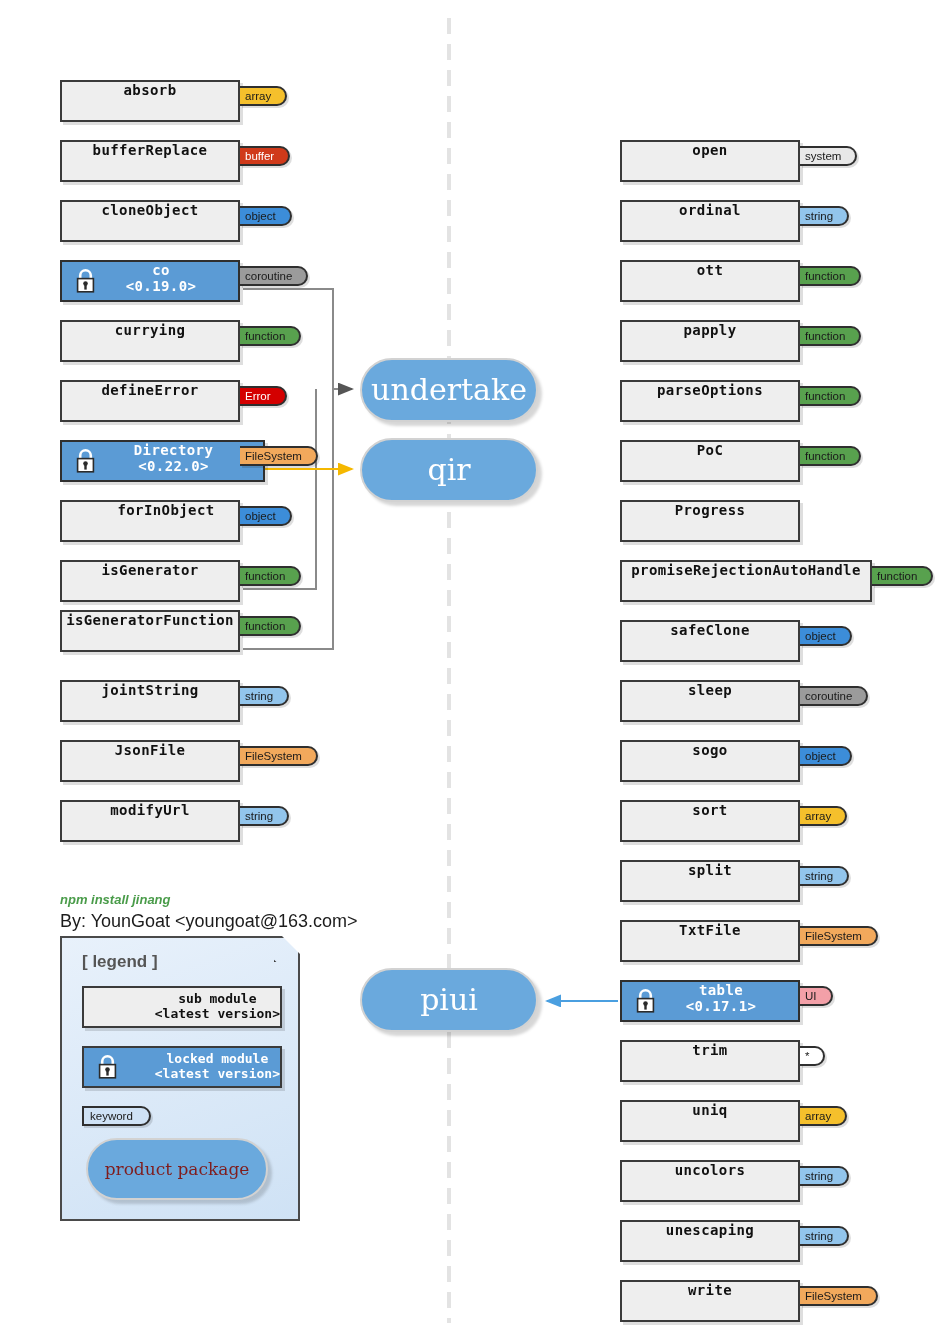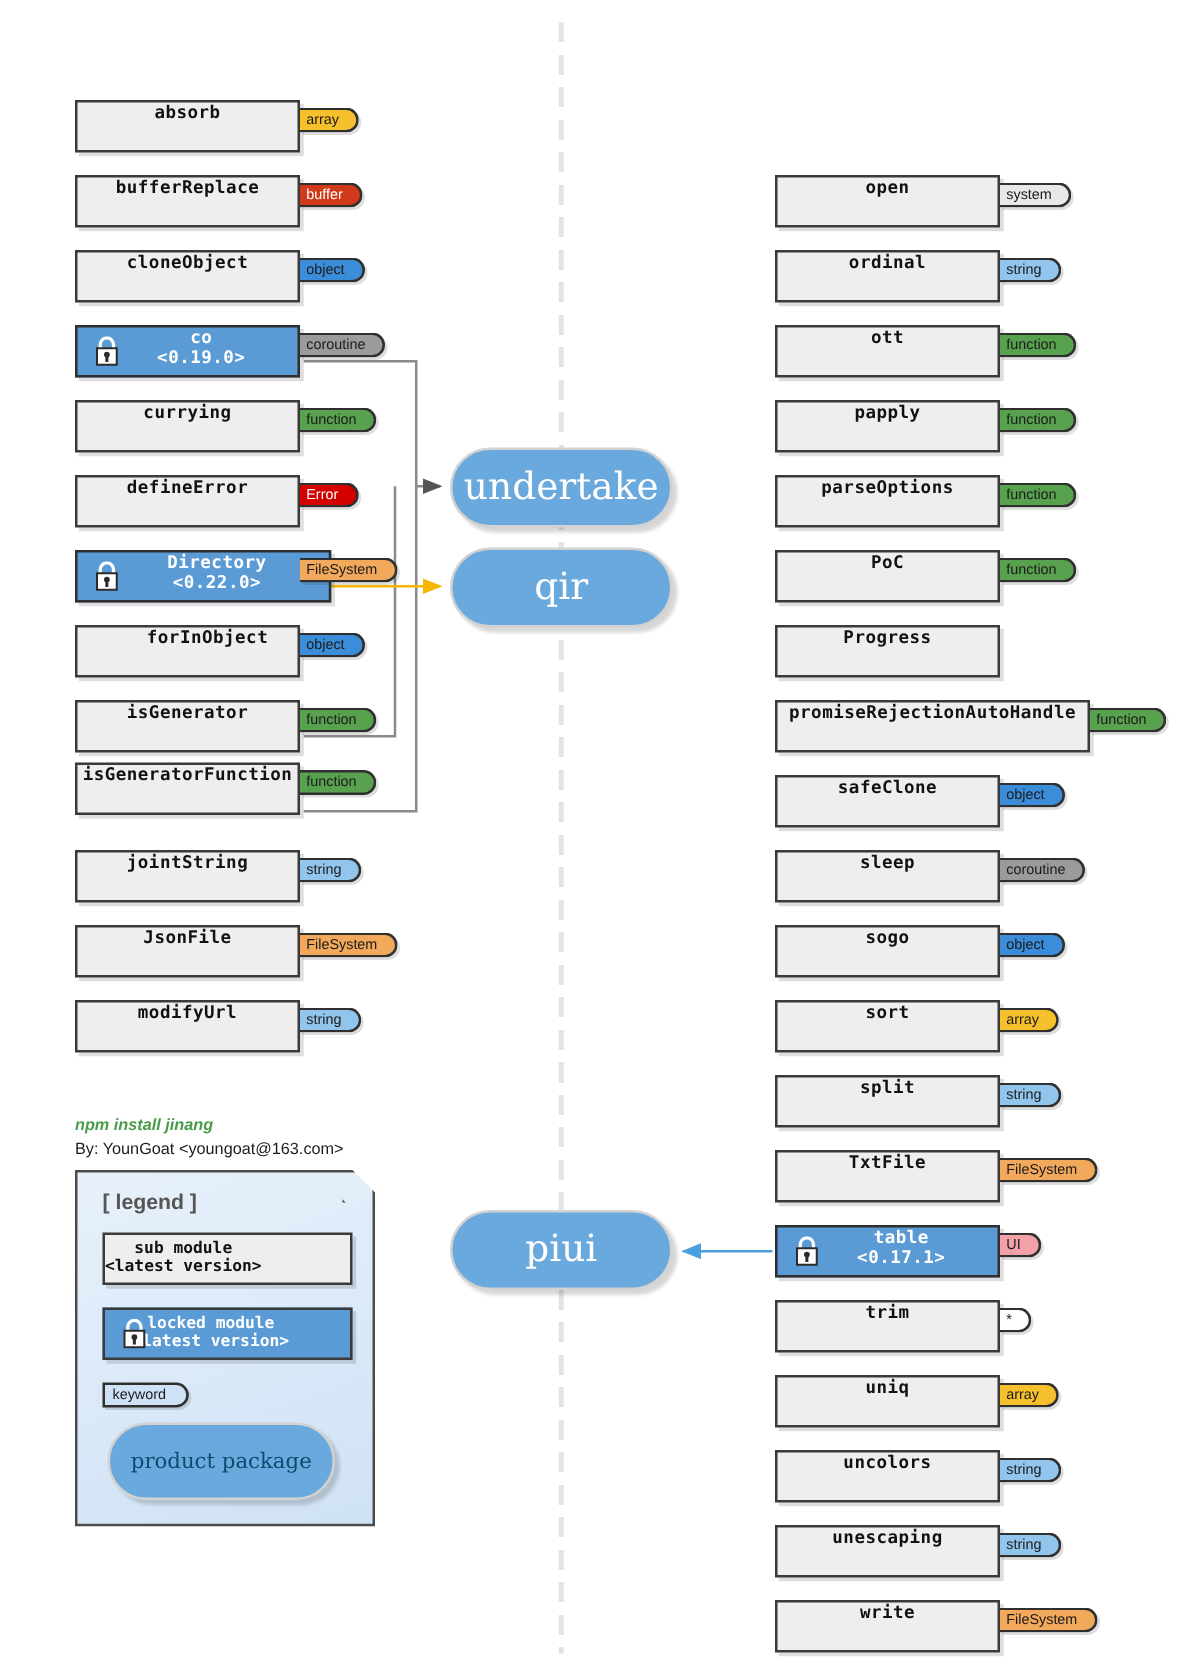--- a/index.html
+++ b/index.html
@@ -132,21 +132,21 @@
     font-weight: bold;
     color: #555;
   }
   .lg-box {
     position: absolute;
     left: 20px;
     box-sizing: border-box;
     width: 200px; height: 42px;
     border: 2px solid #3a3a3a;
     background: #eeeeee;
-    display: flex; align-items: center; justify-content: flex-start;
+    display: flex; align-items: center; justify-content: flex-end;
     box-shadow: 3px 3px 0 0 rgba(0,0,0,0.13);
   }
   .lg-box .mname {
     font-family: "DejaVu Sans Mono", "Liberation Mono", monospace;
     font-size: 13px; font-weight: bold; color: #111;
     text-align: center; line-height: 1.15; white-space: pre;
   }
   .lg-box.locked { background: #5b9bd5; }
   .lg-box.locked .mname { color: #fff; }
   .lg-kw {
@@ -168,31 +168,31 @@
     width: 182px; height: 62px;
     box-sizing: border-box;
     background: #6aa9dd;
     border: 2px solid #d2d2d2;
     border-radius: 32px;
     box-shadow: 4px 4px 3px 0 rgba(0,0,0,0.16);
     display: flex; align-items: center; justify-content: center;
   }
   .lg-product span {
     font-family: "DejaVu Serif", "Liberation Serif", serif;
-    color: #0c4a6e; font-size: 17px;
+    color: #7f1d1d; font-size: 17px;
   }
 
   .npm-line {
     position: absolute; left: 60px; top: 892px;
     font-size: 13px; font-weight: bold; font-style: italic;
     color: #4a9c4a;
   }
   .author-line {
     position: absolute; left: 60px; top: 911px;
-    font-size: 13px; color: #1c1c1c;
+    font-size: 18px; color: #1c1c1c;
   }
 
   svg.edges { position:absolute; left:0; top:0; width:950px; height:1340px; pointer-events:none; }
 </style>
 </head>
 <body>
 
 <div id="canvas">
 
   <div class="divider"></div>

